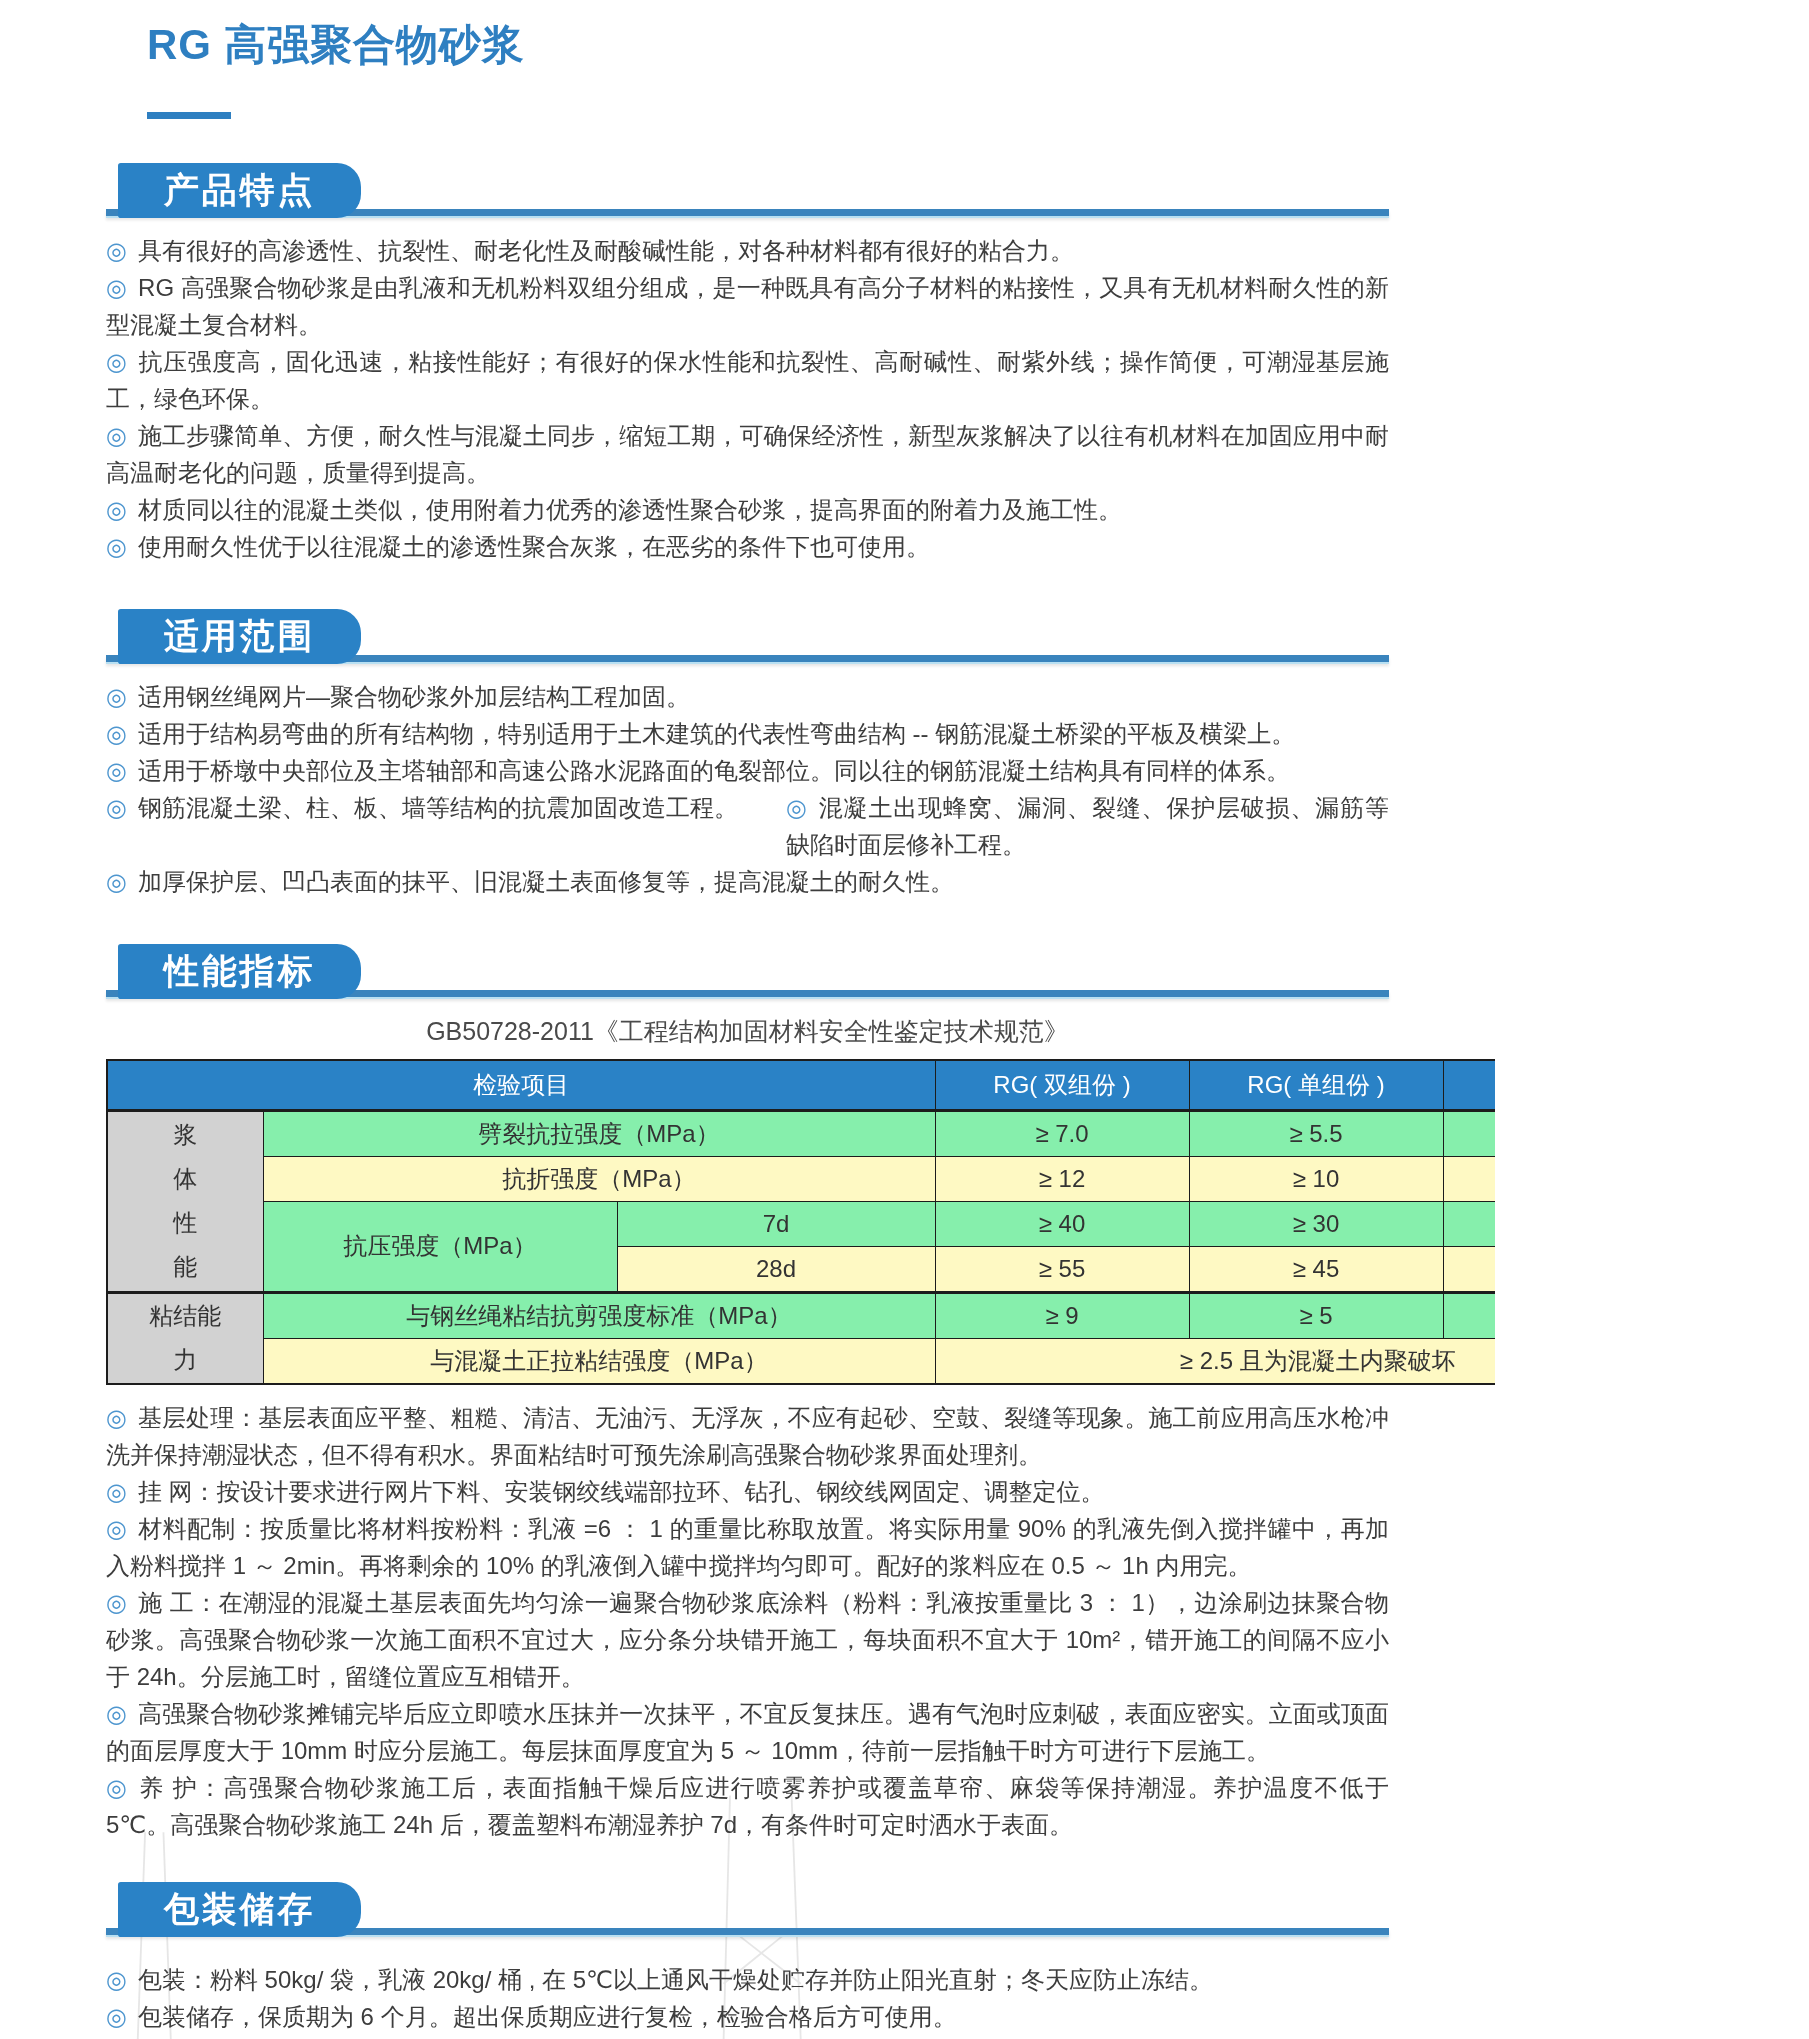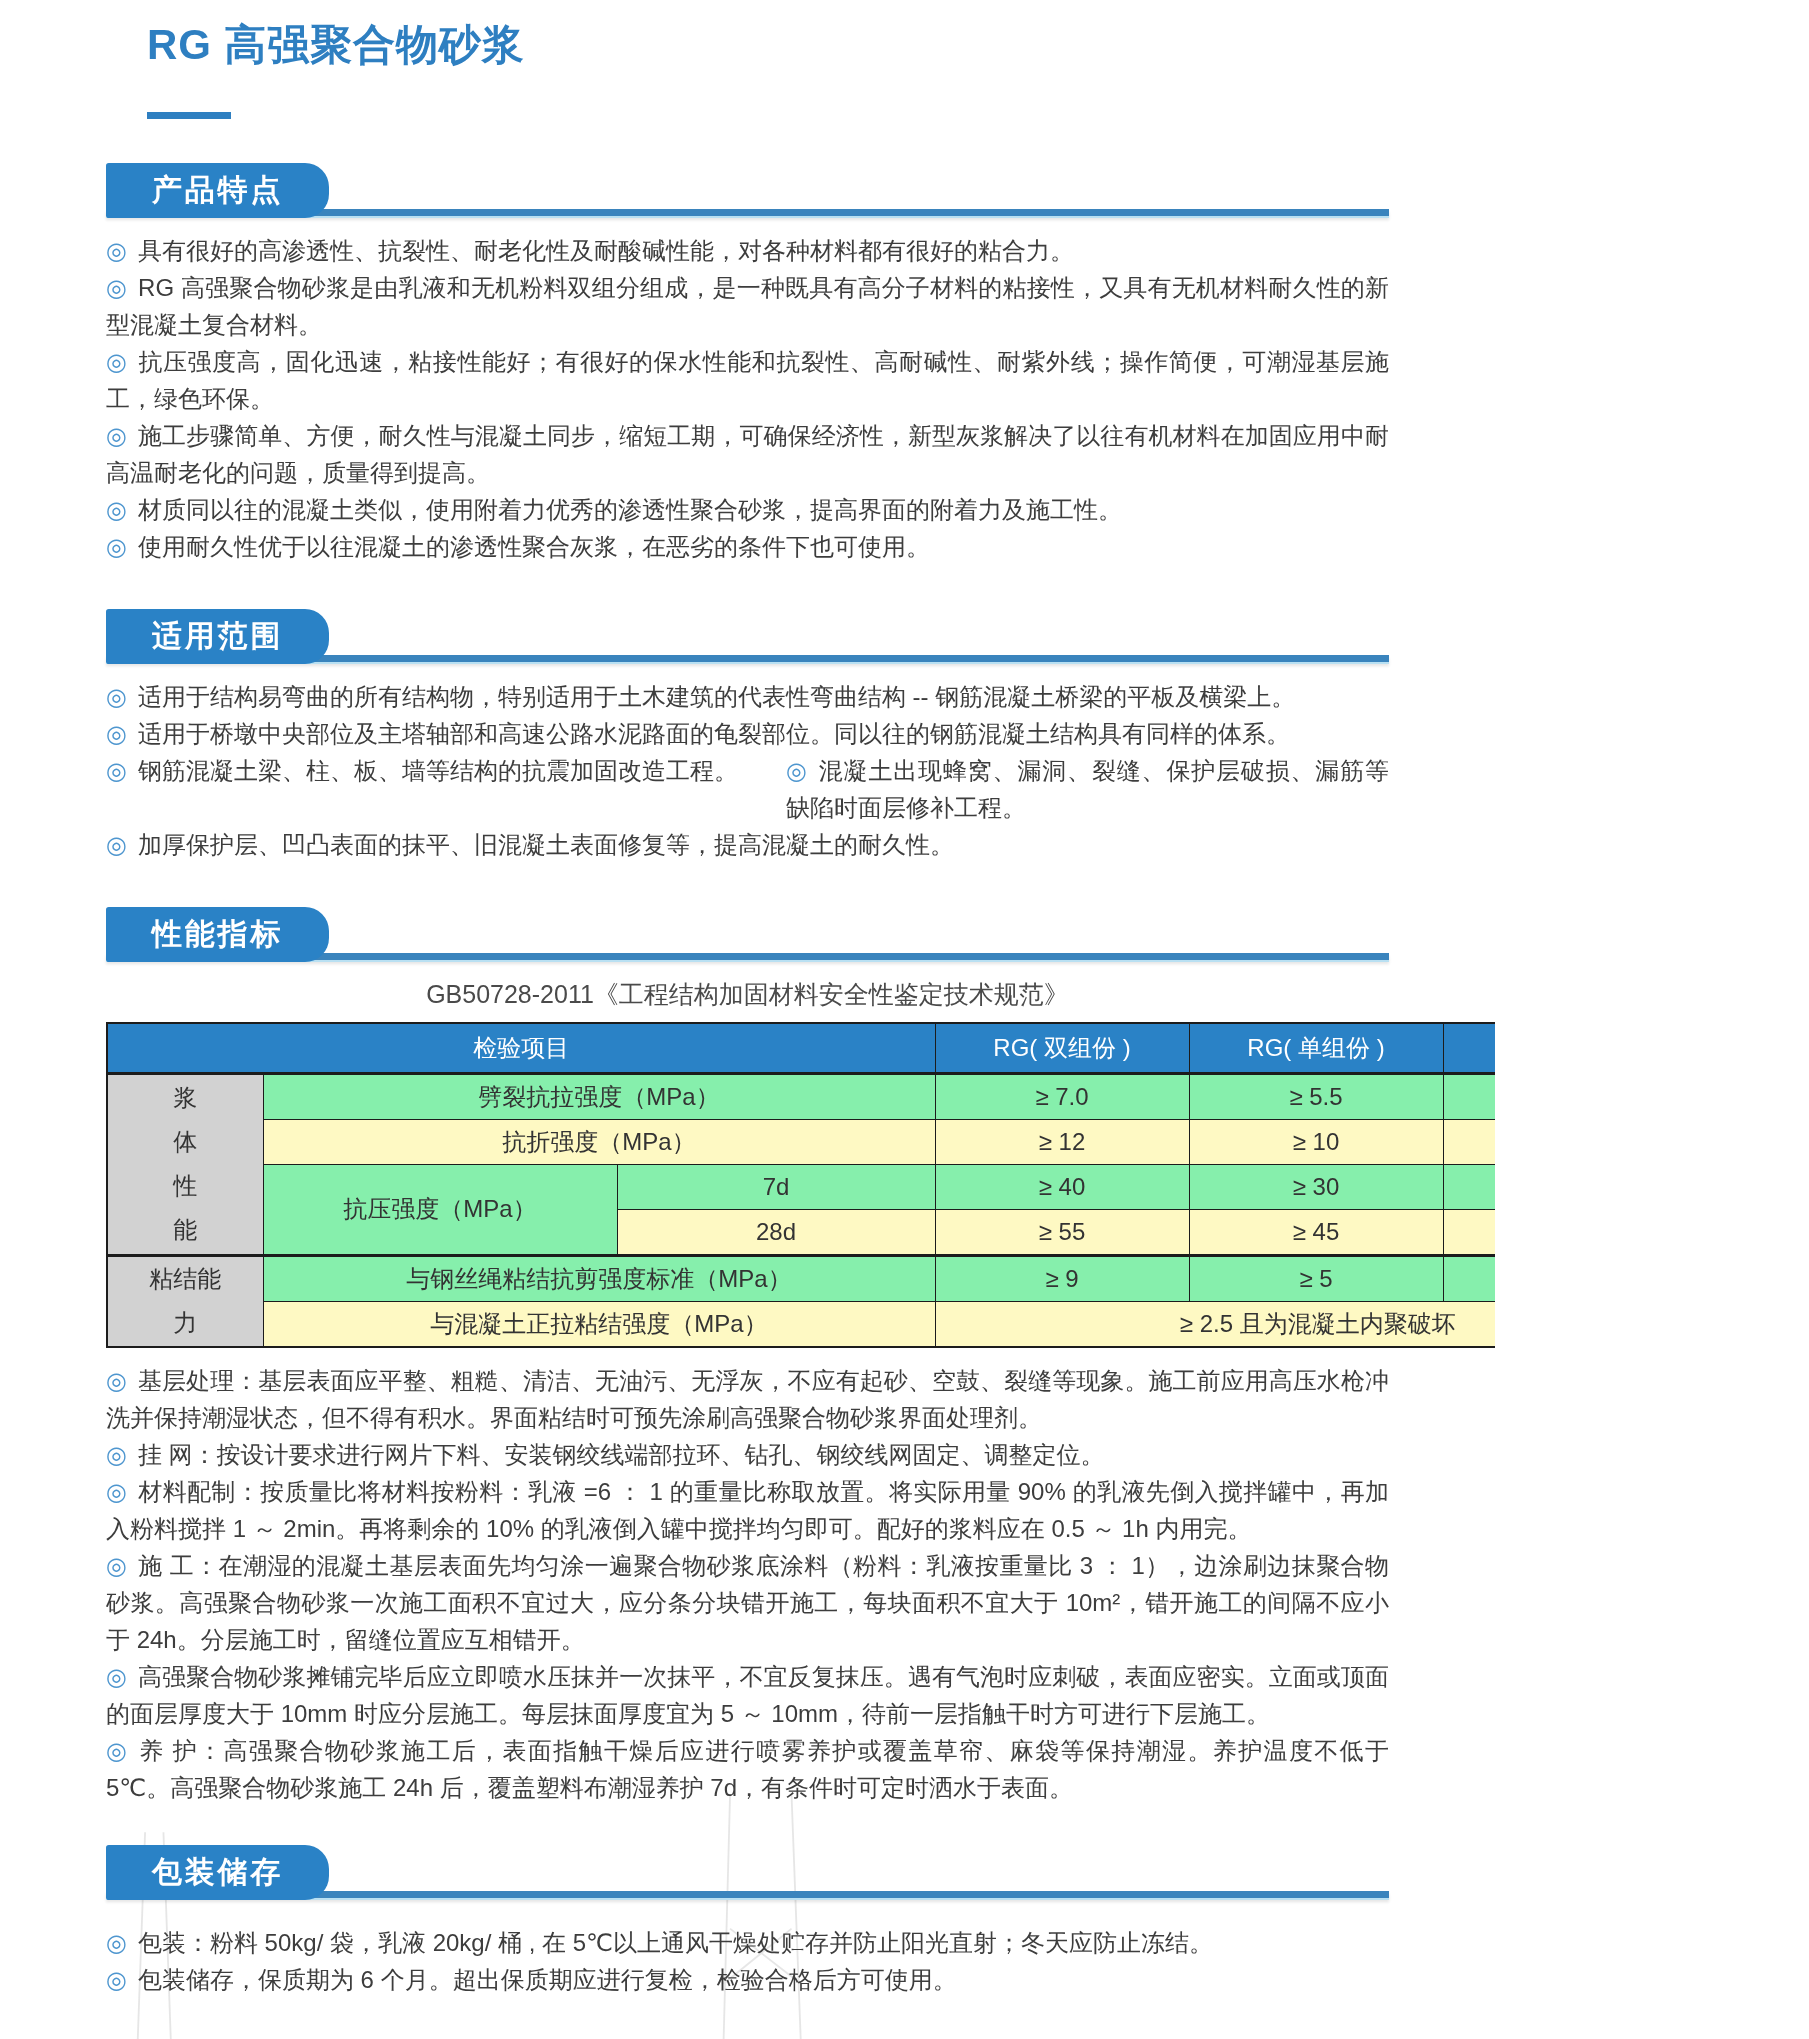--- a/index.html
+++ b/index.html
@@ -35,32 +35,32 @@
   .rule{
     position:absolute;
     left:0;right:0;bottom:0;
     height:6.4px;
     background:#3a84bd;
     border-bottom:2.8px solid #b9e0f2;
     box-shadow:0 2.8px 2.8px rgba(0,0,0,0.10);
   }
   .badge{
     position:absolute;
-    left:0;bottom:0;
+    left:12px;bottom:0;
     height:55px;
     min-width:220px;
     box-sizing:border-box;
     padding:0 46px;
     background:#2a82c6;
     border-radius:2.8px 24px 24px 2.8px;
     display:inline-flex;
     align-items:center;
     justify-content:center;
     color:#ffffff;
-    font-size:30px;
+    font-size:35px;
     font-weight:bold;
     letter-spacing:2.8px;
     z-index:2;
   }
   
   .list{margin-top:14px;}
   .li{
     font-size:24px;
     line-height:37px;
     color:#3d3d3d;
@@ -161,20 +161,21 @@
     </section>
 
     <section>
       <div class="sec-head">
         <div class="rule"></div>
         <div class="badge">
           <span>适用范围</span>
         </div>
       </div>
       <div class="list">
+        <div class="li"><span class="bullet">◎</span><span>适用钢丝绳网片—聚合物砂浆外加层结构工程加固。</span></div>
         <div class="li"><span class="bullet">◎</span><span>适用于结构易弯曲的所有结构物，特别适用于土木建筑的代表性弯曲结构 -- 钢筋混凝土桥梁的平板及横梁上。</span></div>
         <div class="li"><span class="bullet">◎</span><span>适用于桥墩中央部位及主塔轴部和高速公路水泥路面的龟裂部位。同以往的钢筋混凝土结构具有同样的体系。</span></div>
         <div class="pair-row">
           <div class="li pair-left"><span class="bullet">◎</span><span>钢筋混凝土梁、柱、板、墙等结构的抗震加固改造工程。</span></div>
           <div class="li pair-right"><span class="bullet">◎</span><span>混凝土出现蜂窝、漏洞、裂缝、保护层破损、漏筋等缺陷时面层修补工程。</span></div>
         </div>
         <div class="li"><span class="bullet">◎</span><span>加厚保护层、凹凸表面的抹平、旧混凝土表面修复等，提高混凝土的耐久性。</span></div>
       </div>
     </section>
 

